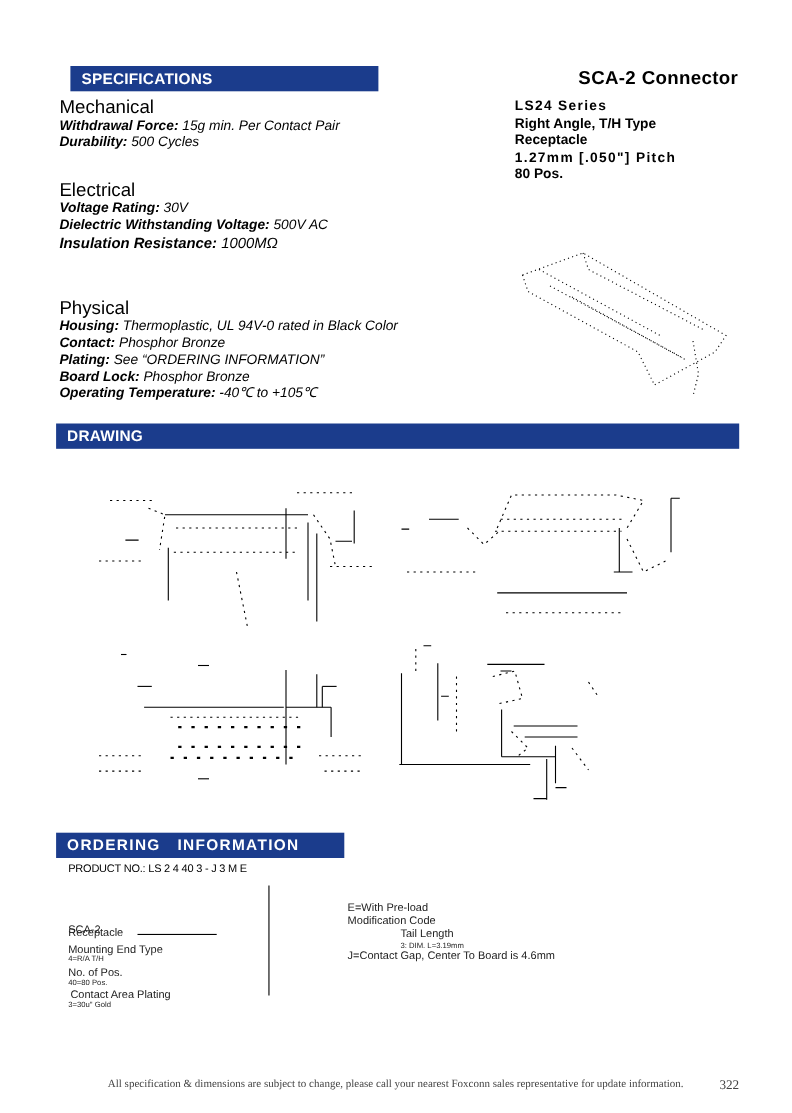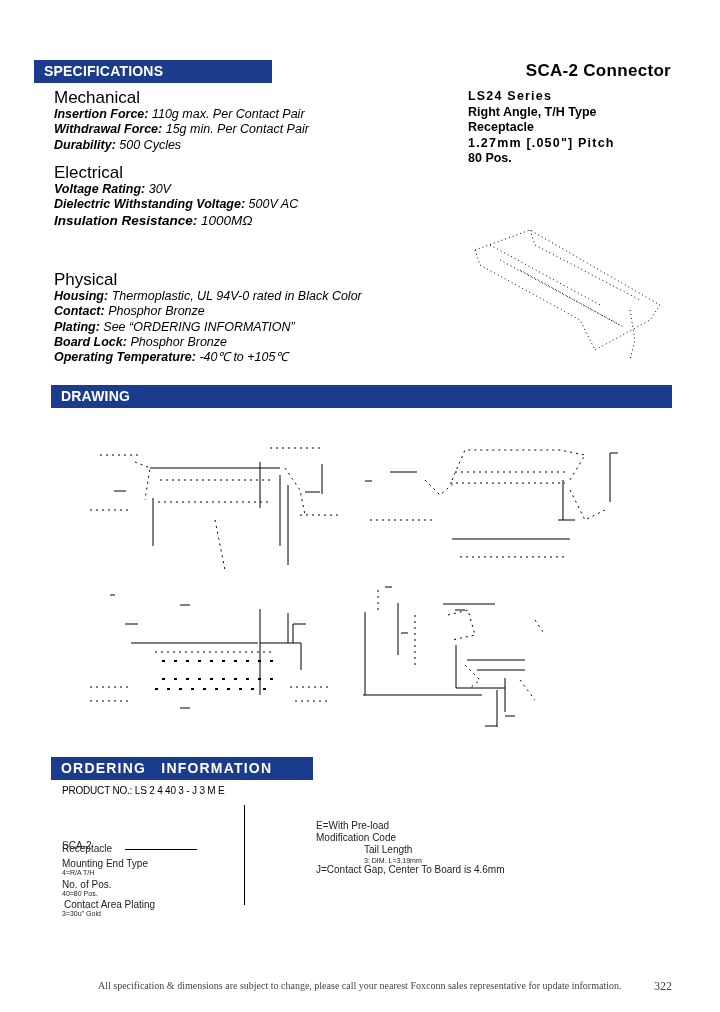--- a/index.html
+++ b/index.html
@@ -1,19 +1,19 @@
 <!DOCTYPE html>
 <html><head>
 <meta charset="utf-8">
 <style>
   html,body{margin:0;padding:0;background:#fff;}
   body{width:720px;height:1012px;position:relative;overflow:hidden;font-family:"Liberation Sans",sans-serif;color:#000;}
   .bar{position:absolute;background:#1b3c8c;color:#fff;font-weight:bold;font-family:"Liberation Sans",sans-serif;}
   .bar span{position:absolute;left:10px;top:3px;font-size:14px;letter-spacing:0.2px;}
-  #spec-bar{left:34px;top:60px;width:238px;height:23px;text-align:center;}
+  #spec-bar{left:64px;top:60px;width:280px;height:23px;text-align:center;}
   #draw-bar{left:51px;top:385px;width:621px;height:23px;}
   #order-bar{left:51px;top:757px;width:250px;height:23px;padding-left:12px;}
   #order-bar span{letter-spacing:1.2px;font-size:14px;top:3px;}
   .spec-block{position:absolute;left:54px;}
   .spec-head{font-size:17px;font-weight:normal;line-height:18px;margin:0;}
   .spec-line{font-size:12.5px;line-height:15.3px;font-style:italic;white-space:nowrap;}
   .spec-line b{font-weight:bold;}
   #title{position:absolute;right:49px;top:61px;font-size:17px;font-weight:bold;letter-spacing:0.3px;}
   #subinfo{position:absolute;left:468px;top:89px;font-size:12.5px;font-weight:bold;line-height:15.5px;}
   #subinfo .wide{letter-spacing:1.2px;}
@@ -43,21 +43,20 @@
 <div id="subinfo">
   <div class="wide">LS24 Series</div>
   <div>Right Angle, T/H Type</div>
   <div>Receptacle</div>
   <div class="wide">1.27mm [.050"] Pitch</div>
   <div>80 Pos.</div>
 </div>
 
 <div class="spec-block" style="top:89px;">
   <div class="spec-head">Mechanical</div>
-  <div class="spec-line"><b>Insertion Force:</b><span> 110g max. Per Contact Pair</span></div>
   <div class="spec-line"><b>Withdrawal Force:</b><span> 15g min. Per Contact Pair</span></div>
   <div class="spec-line"><b>Durability:</b><span> 500 Cycles</span></div>
 </div>
 
 <div class="spec-block" style="top:164px;">
   <div class="spec-head">Electrical</div>
   <div class="spec-line"><b>Voltage Rating:</b><span> 30V</span></div>
   <div class="spec-line"><b>Dielectric Withstanding Voltage:</b><span> 500V AC</span></div>
   <div class="spec-line big" style="font-size:13.5px;"><b>Insulation Resistance:</b><span> 1000MΩ</span></div>
 </div>

